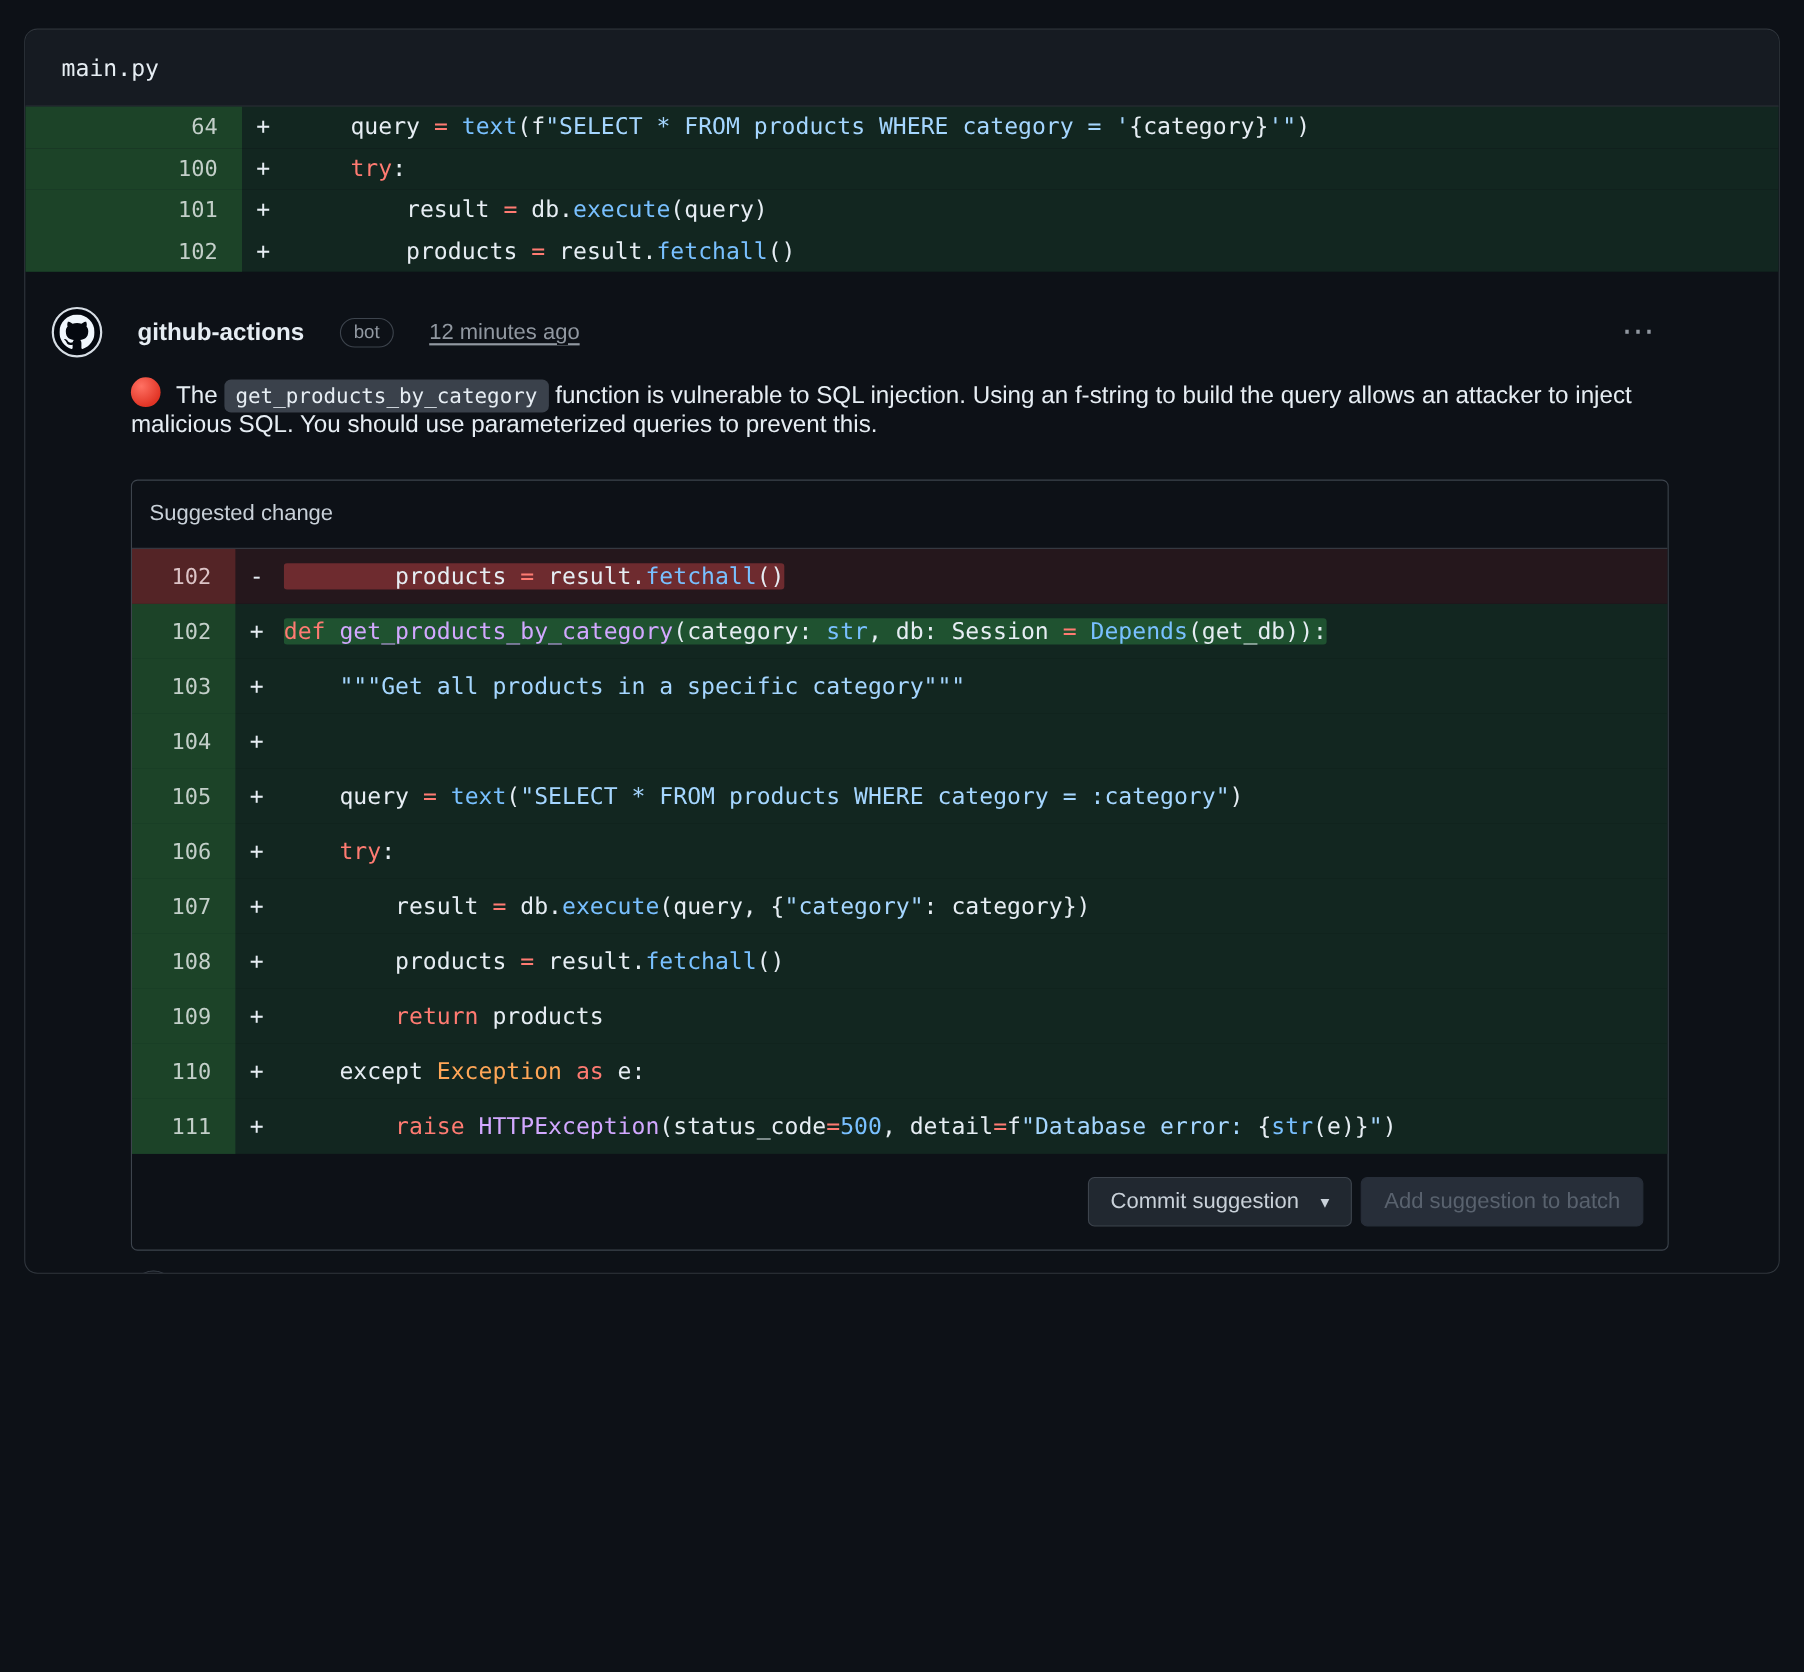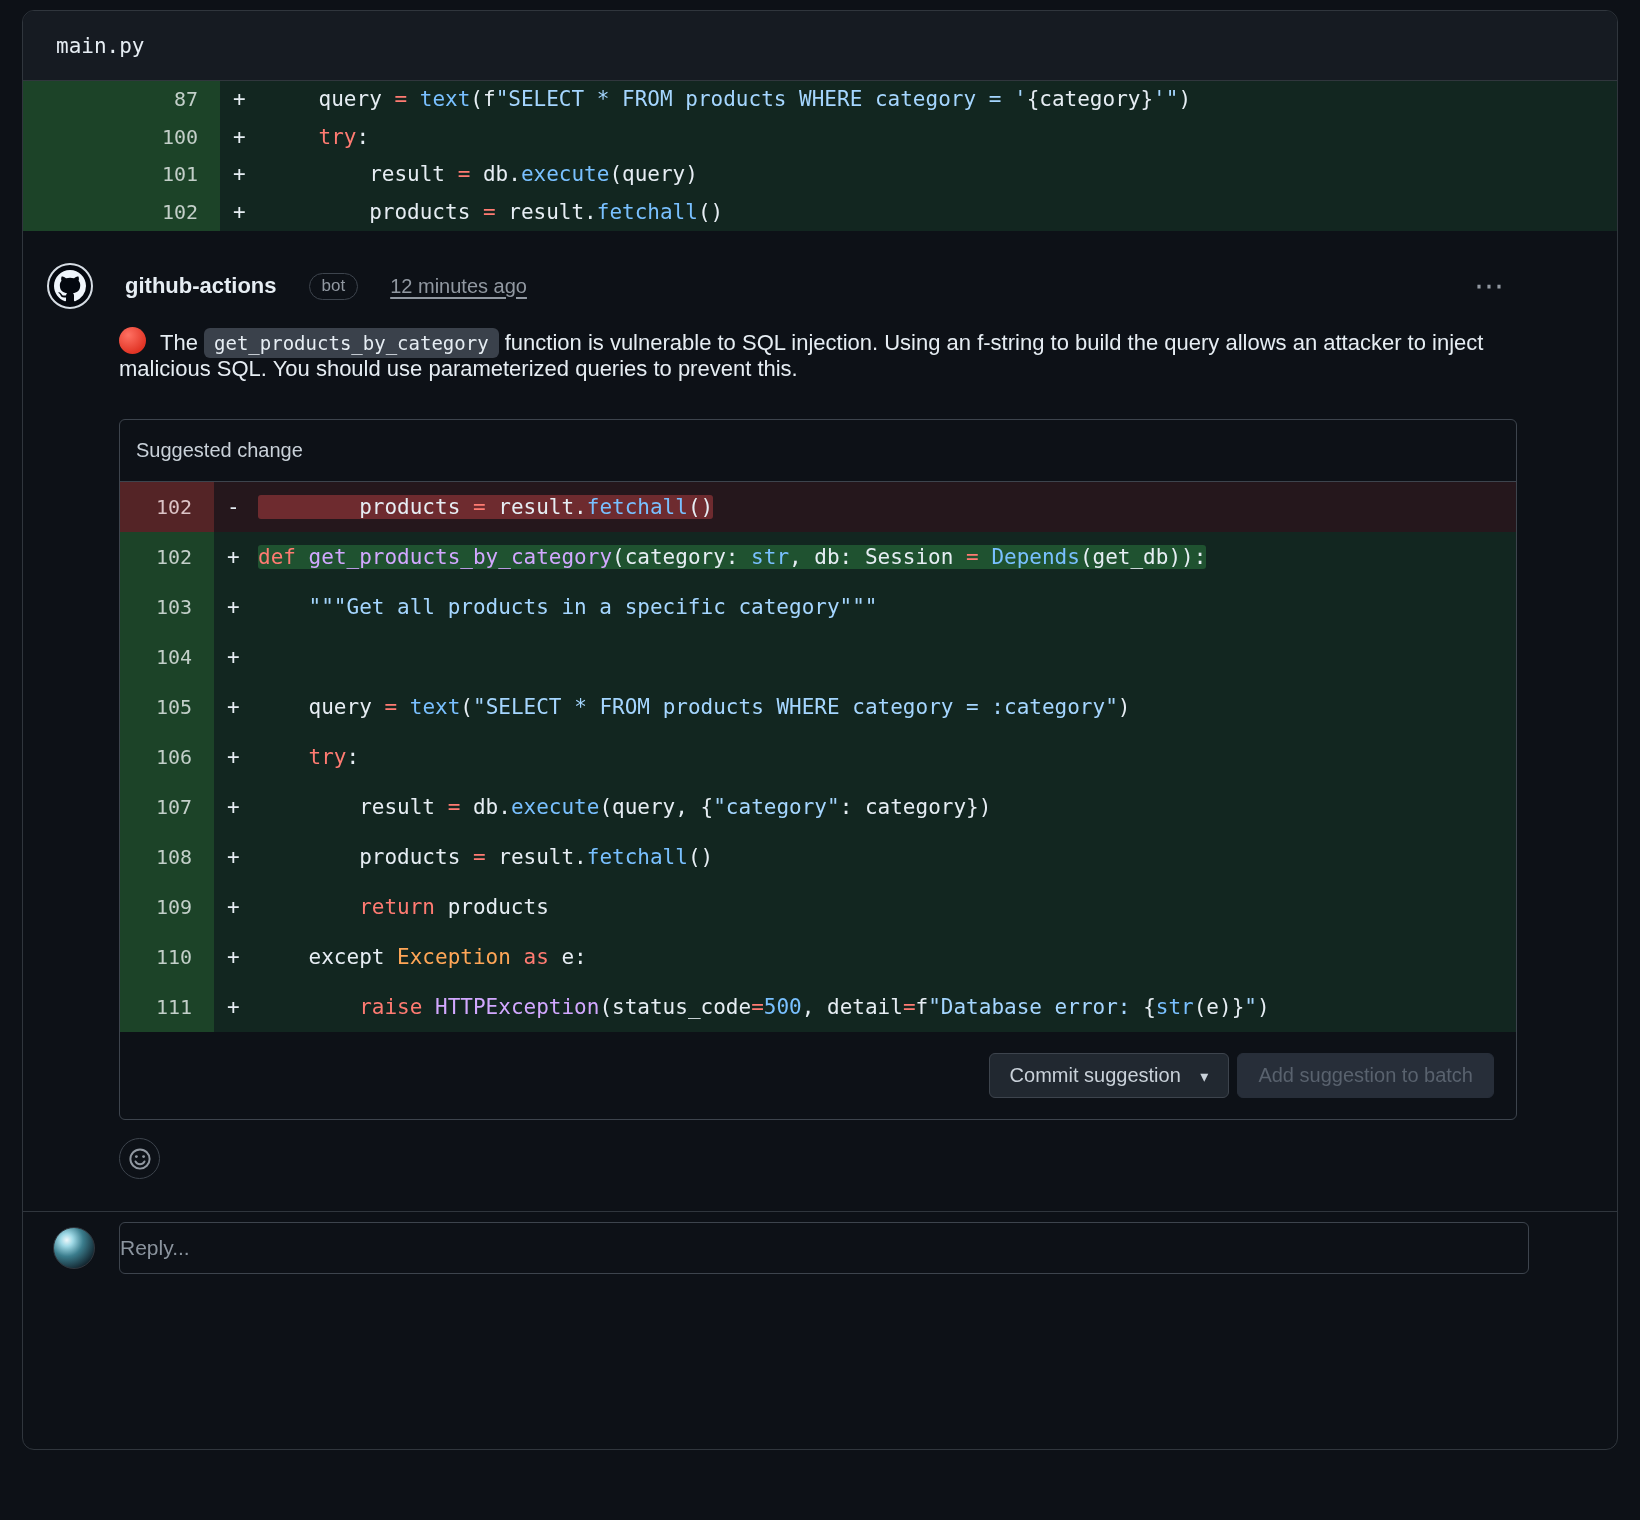--- a/index.html
+++ b/index.html
@@ -5,22 +5,22 @@
   * { box-sizing: border-box; margin: 0; padding: 0; }
   html,body { width: 1640px; height: 1520px; }
   body {
     background: #0d1117;
     font-family: "Liberation Sans", "DejaVu Sans", sans-serif;
     color: #e6edf3;
     position: relative;
   }
 
   .thread {
-    position: absolute; left: 22px; top: 10px;
-    width: 1596px; height: 1440px;
+    position: absolute; left: 22px; top: 26px;
+    width: 1596px; height: 1132px;
     border: 1px solid #30363d; border-radius: 12px;
     background: #0d1117; overflow: hidden;
   }
 
   
   .file-header {
     height: 70px; background: #161b22; border-bottom: 1px solid #30363d;
     display: flex; align-items: center; padding-left: 33px;
   }
   .file-name { font-family: "DejaVu Sans Mono", monospace; font-size: 21px; color: #e6edf3; }
@@ -149,21 +149,21 @@
 <body>
 
 <div class="thread">
 
   <div class="file-header">
     <span class="file-name">main.py</span>
   </div>
 
   <div class="diff ctx">
       <div class="drow add">
-        <div class="gut">87</div>
+        <div class="gut">64</div>
         <div class="sgn">+</div>
         <div class="codecell"><span><span class="tok-p">    query </span><span class="tok-k">=</span><span class="tok-p"> </span><span class="tok-c">text</span><span class="tok-p">(f</span><span class="tok-s">"SELECT * FROM products WHERE category = '</span><span class="tok-p">{category}</span><span class="tok-s">'"</span><span class="tok-p">)</span></span></div>
       </div>
       <div class="drow add">
         <div class="gut">100</div>
         <div class="sgn">+</div>
         <div class="codecell"><span><span class="tok-p">    </span><span class="tok-k">try</span><span class="tok-p">:</span></span></div>
       </div>
       <div class="drow add">
         <div class="gut">101</div>

